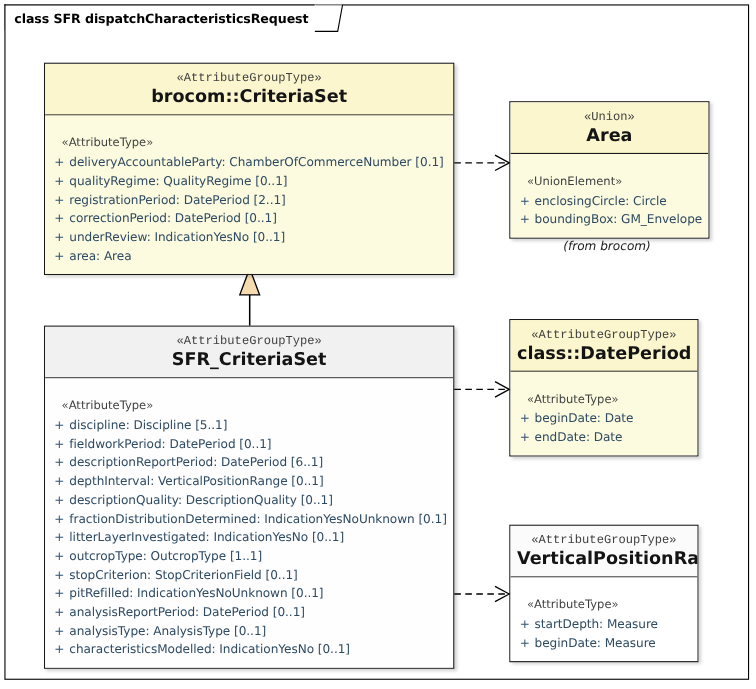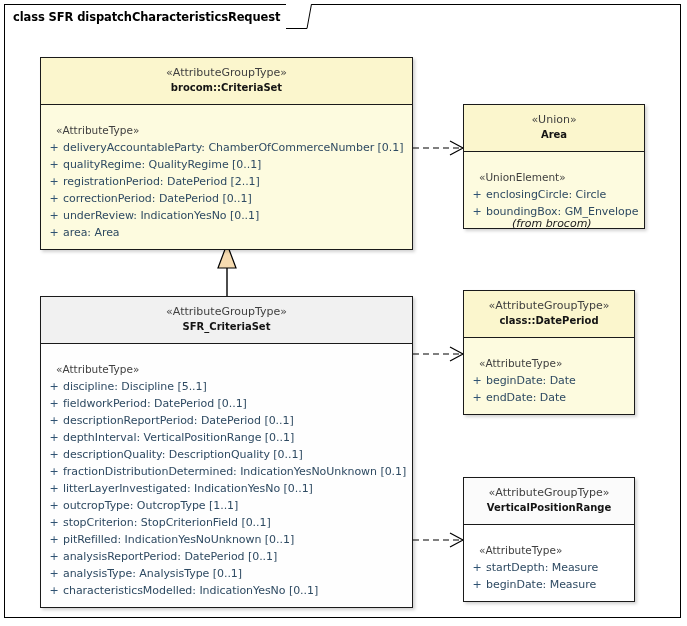--- a/index.html
+++ b/index.html
@@ -77,23 +77,24 @@
     box-sizing: border-box;
     padding: 7px 6px 8px 6px;
     text-align: center;
     border-bottom: 1px solid #1a1a1a;
   }
   .stereotype {
     font-size: 11px;
     color: #3f3f3f;
     line-height: 15px;
     white-space: nowrap;
+    font-family: Liberation Mono, monospace;
   }
   .node-title {
-    font-size: 10px;
+    font-size: 16px;
     font-weight: bold;
     color: #141414;
     line-height: 16px;
     white-space: nowrap;
   }
   .node-body {
     box-sizing: border-box;
     padding: 17px 4px 8px 4px;
   }
   .group-label {
@@ -216,21 +217,21 @@
         <span class="attr-vis">+</span>
         <span class="attr-text">underReview: IndicationYesNo [0..1]</span>
       </div>
       <div class="attr">
         <span class="attr-vis">+</span>
         <span class="attr-text">area: Area</span>
       </div>
     </div>
   </div>
 
-  <div class="node fill-yellow" style="left:463px; top:104px; width:182px;">
+  <div class="node fill-yellow" style="left:463px; top:92px; width:182px;">
     <div class="node-header">
       <div class="stereotype">«Union»</div>
       <div class="node-title">Area</div>
     </div>
     <div class="node-body">
       <div class="group-label">«UnionElement»</div>
       <div class="attr">
         <span class="attr-vis">+</span>
         <span class="attr-text">enclosingCircle: Circle</span>
       </div>
@@ -253,21 +254,21 @@
       <div class="attr">
         <span class="attr-vis">+</span>
         <span class="attr-text">discipline: Discipline [5..1]</span>
       </div>
       <div class="attr">
         <span class="attr-vis">+</span>
         <span class="attr-text">fieldworkPeriod: DatePeriod [0..1]</span>
       </div>
       <div class="attr">
         <span class="attr-vis">+</span>
-        <span class="attr-text">descriptionReportPeriod: DatePeriod [0..1]</span>
+        <span class="attr-text">descriptionReportPeriod: DatePeriod [6..1]</span>
       </div>
       <div class="attr">
         <span class="attr-vis">+</span>
         <span class="attr-text">depthInterval: VerticalPositionRange [0..1]</span>
       </div>
       <div class="attr">
         <span class="attr-vis">+</span>
         <span class="attr-text">descriptionQuality: DescriptionQuality [0..1]</span>
       </div>
       <div class="attr">

